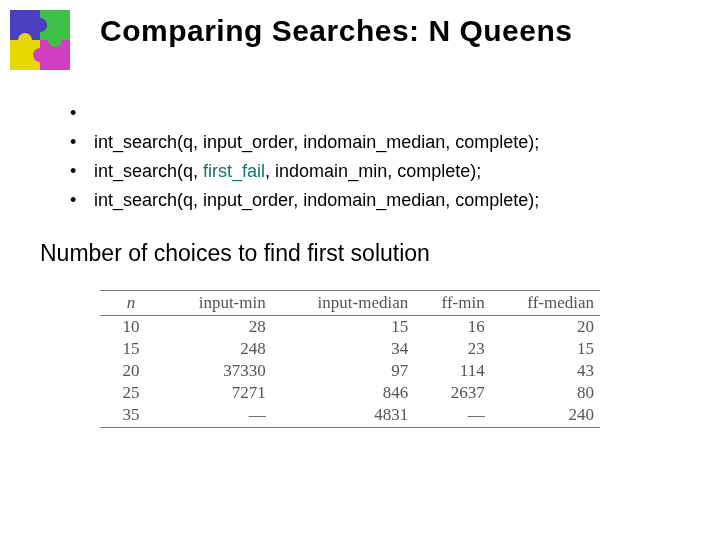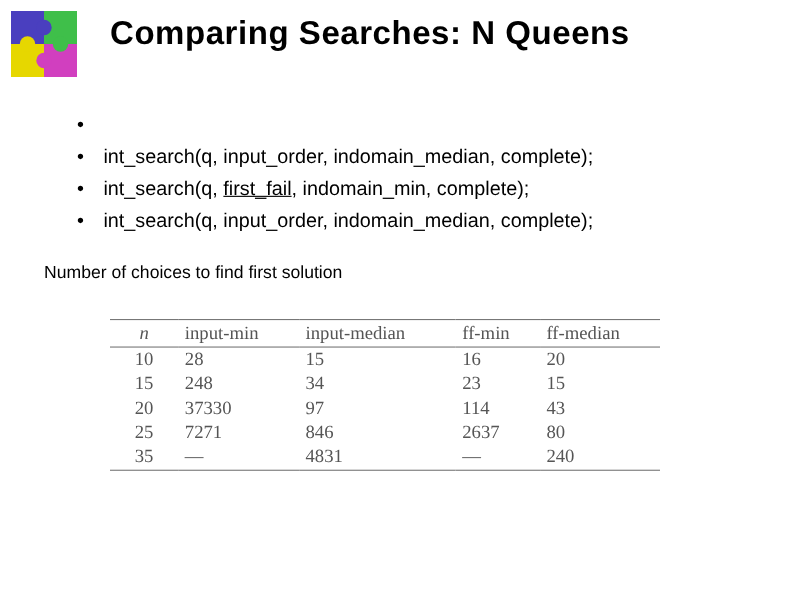--- a/index.html
+++ b/index.html
@@ -49,43 +49,43 @@
   }
   .bullet .dot {
     width: 24px;
     flex: 0 0 24px;
     text-align: left;
     font-size: 18px;
   }
   .bullet .txt {
     white-space: nowrap;
   }
-  .ff { color: #000000; text-decoration: underline; }
+  .ff { color: #0f766e; }
   .subhead {
     position: absolute;
     top: 240px;
     left: 40px;
-    font-size: 16px;
+    font-size: 23px;
   }
   .table-wrap {
     position: absolute;
     top: 290px;
     left: 100px;
     width: 500px;
     font-family: "Times New Roman", Times, serif;
     font-size: 17px;
     color: #555;
   }
   table {
     border-collapse: collapse;
     width: 100%;
   }
   th, td {
     padding: 1px 6px;
-    text-align: left;
+    text-align: right;
     font-weight: normal;
   }
   th {
     border-bottom: 1px solid #777;
   }
   thead tr th {
     border-top: 1px solid #777;
     border-bottom: 1px solid #777;
     padding-top: 2px;
     padding-bottom: 2px;

